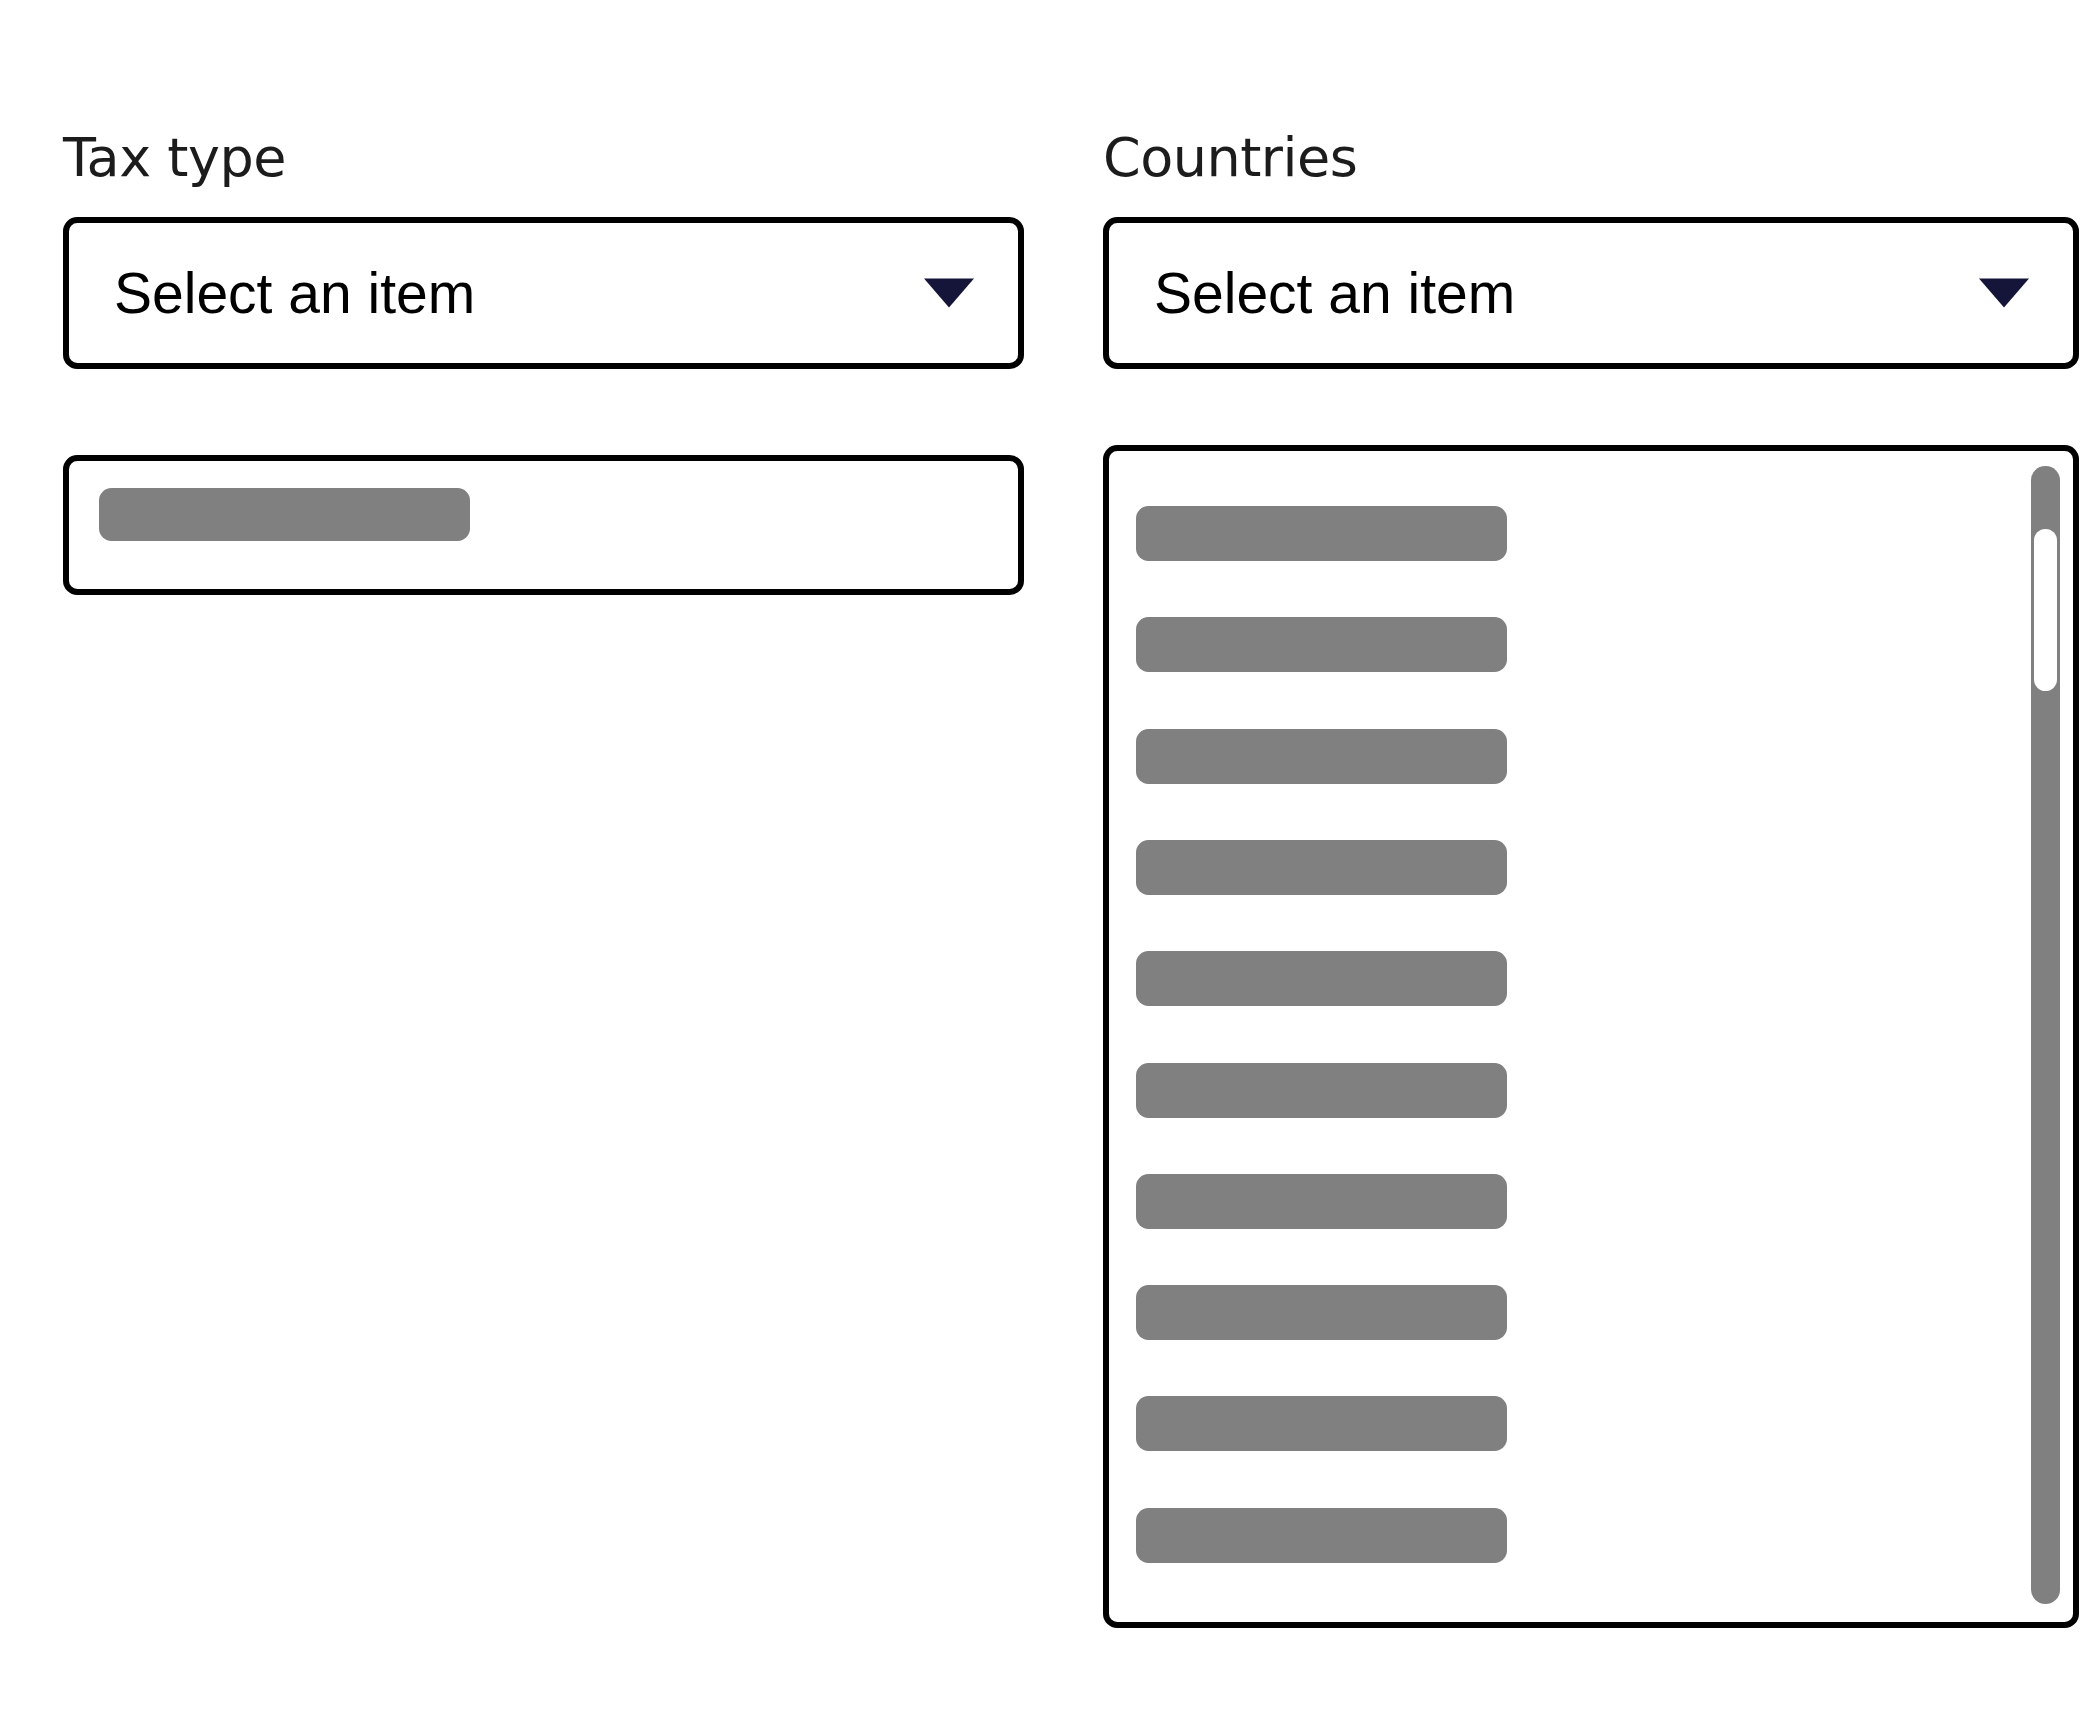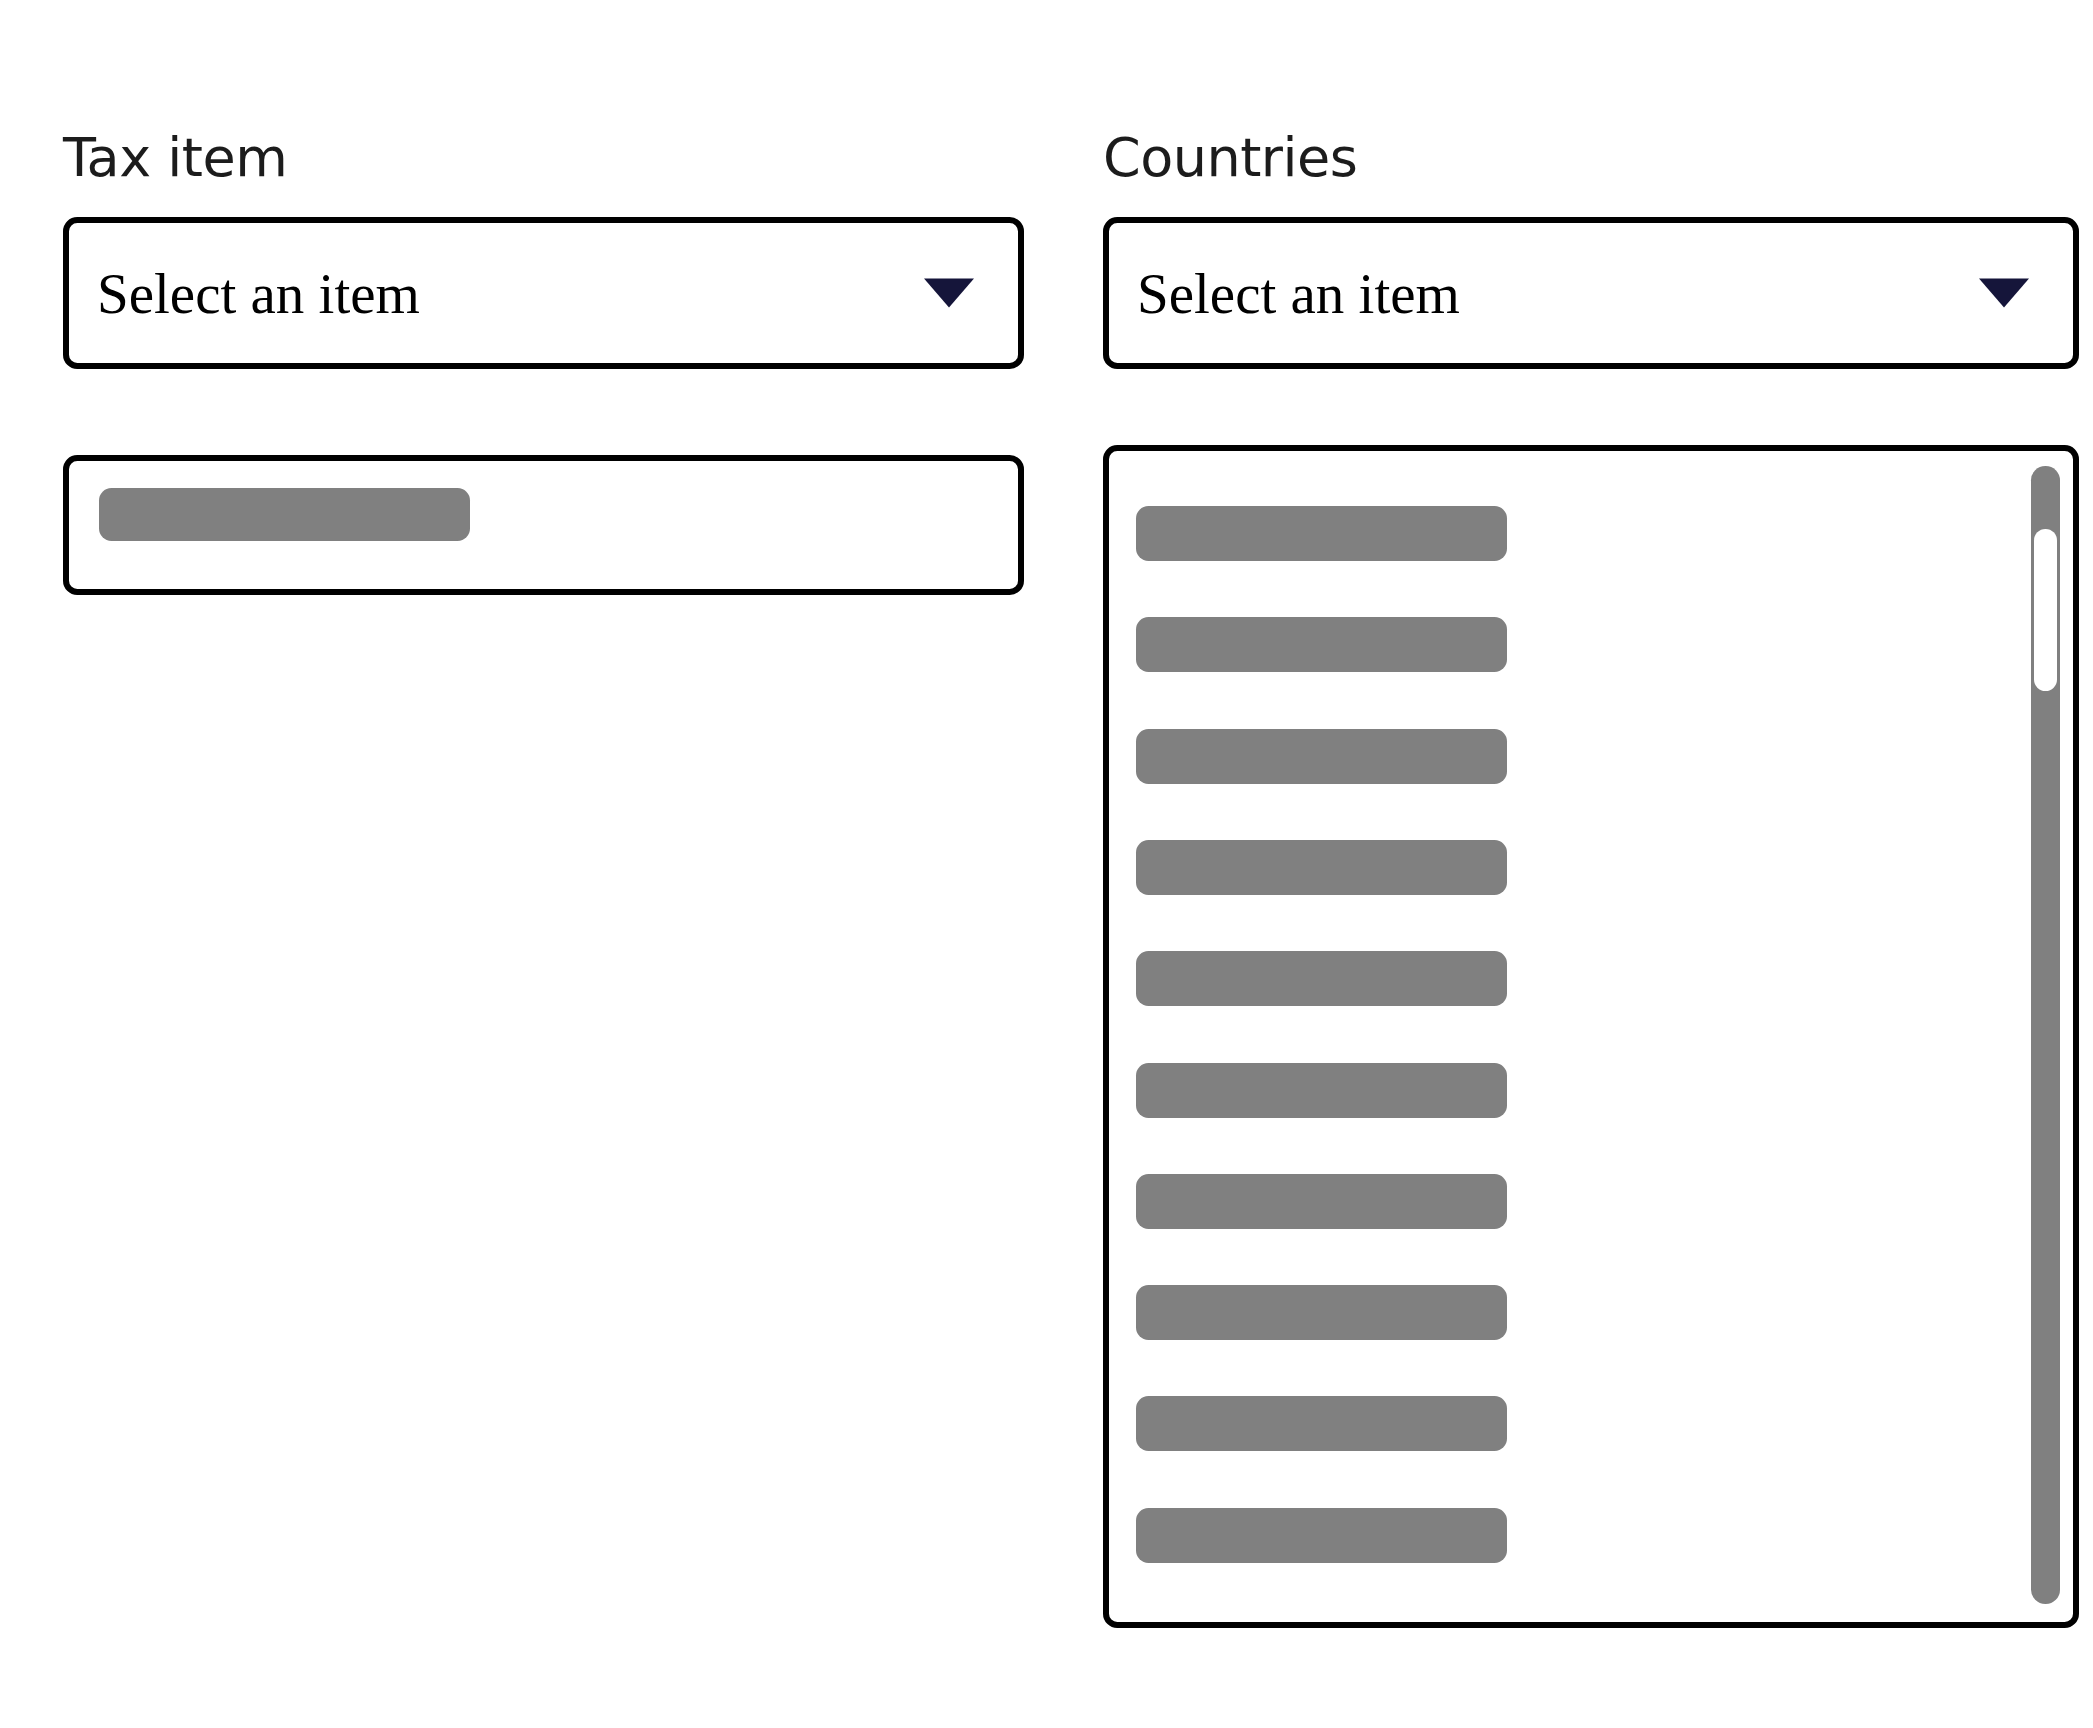--- a/index.html
+++ b/index.html
@@ -49,24 +49,24 @@
     background: #ffffff;
     border: 6.7px solid #000000;
     border-radius: 14.3px;
     display: flex;
     align-items: center;
     cursor: pointer;
   }
 
   .select-value {
     position: absolute;
-    left: 28px;
+    left: 45px;
     top: 50%;
     transform: translateY(-50%);
-    font-family: Liberation Serif, serif;
+    font-family: Liberation Sans, sans-serif;
     font-size: 57px;
     line-height: 61px;
     color: #000000;
     white-space: nowrap;
   }
 
   .select-arrow {
     position: absolute;
     right: 44px;
     top: 50%;
@@ -137,21 +137,21 @@
     border-radius: 11.4px;
   }
 </style>
 </head>
 <body>
 
 <div class="page">
 
   <div class="column column--taxtype">
 
-    <div class="field-label">Tax item</div>
+    <div class="field-label">Tax type</div>
 
     <div class="select-box">
       <span class="select-value">Select an item</span>
       <span class="select-arrow"></span>
     </div>
 
     <div class="list-panel">
       <div class="list-inner">
         <div class="placeholder-row" style="top:27px;"></div>
         <div class="placeholder-row" style="top:130px;"></div>

